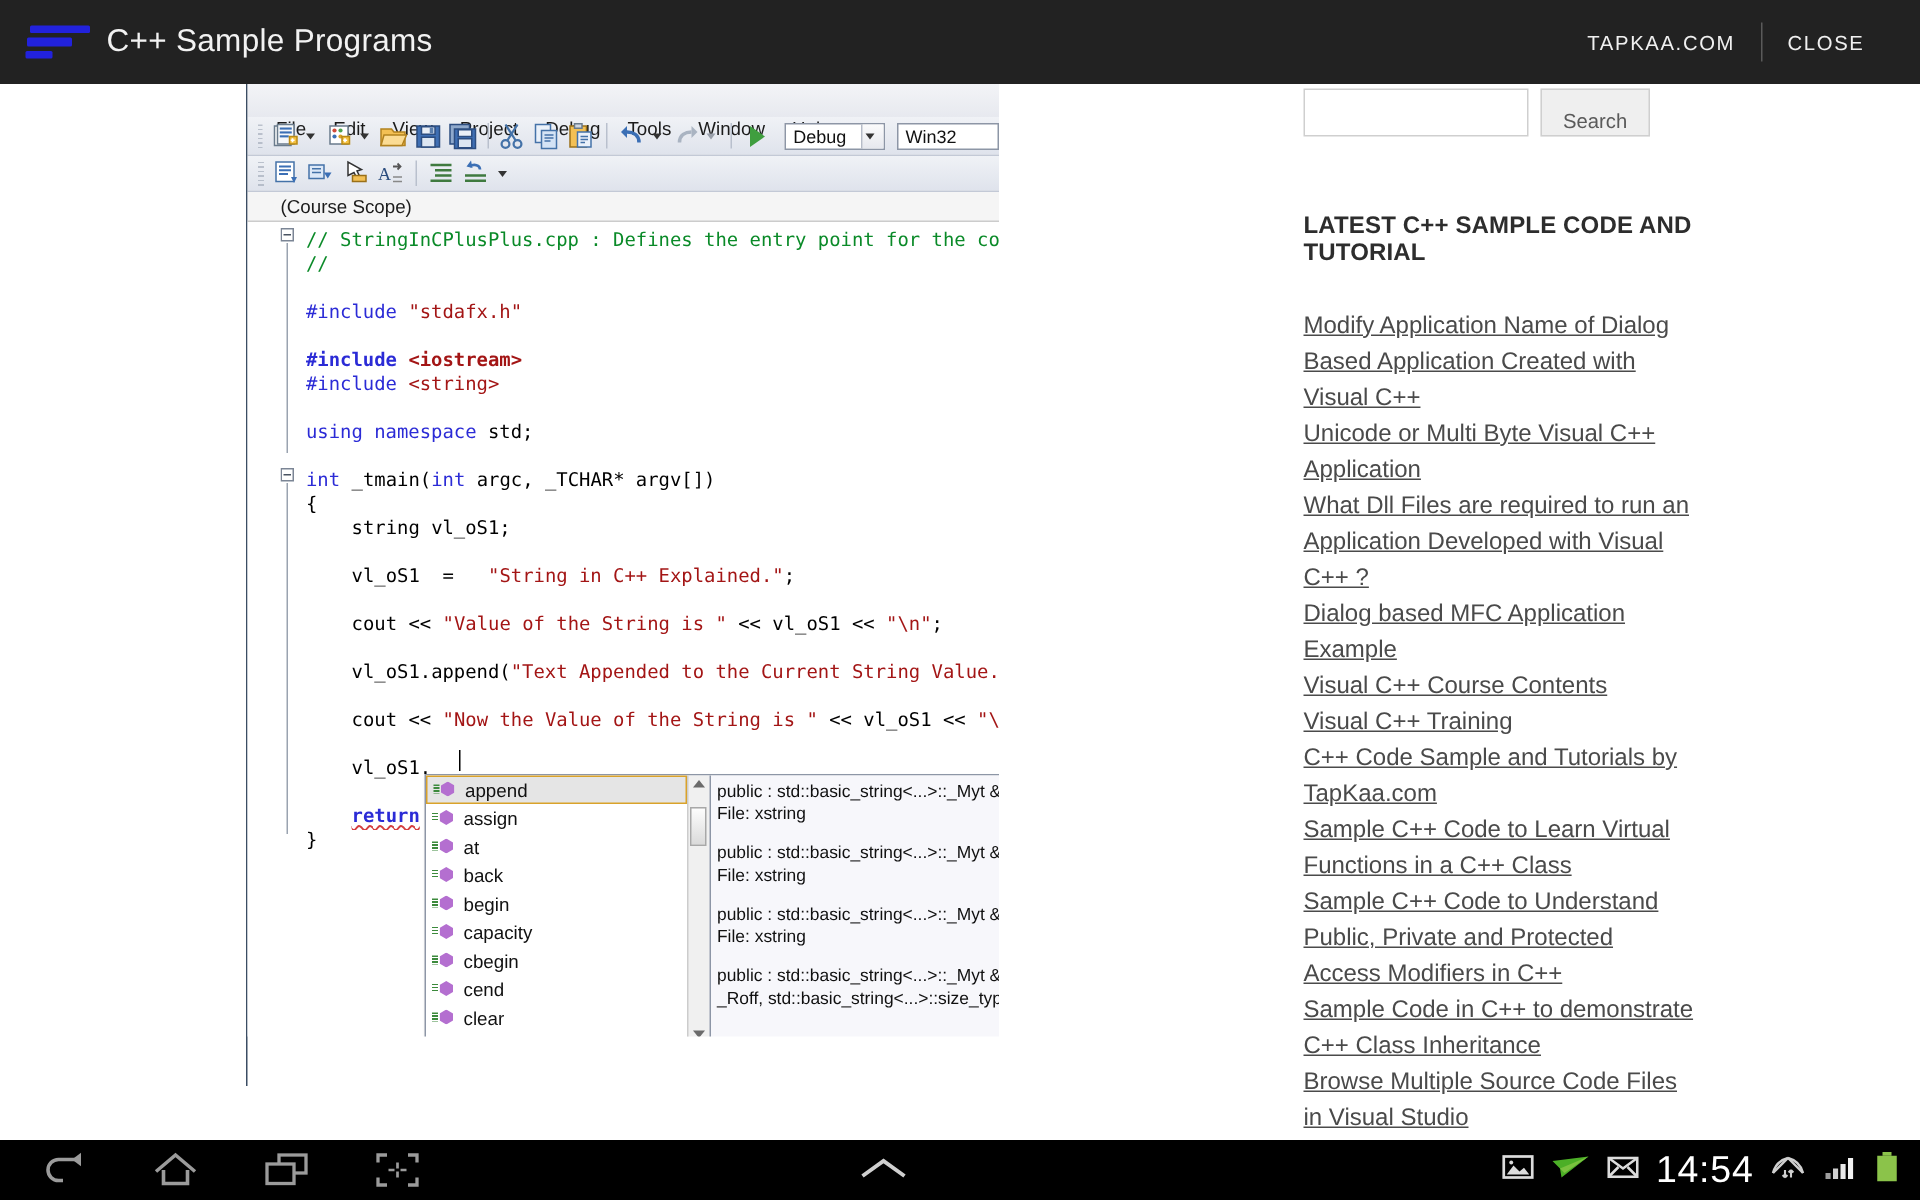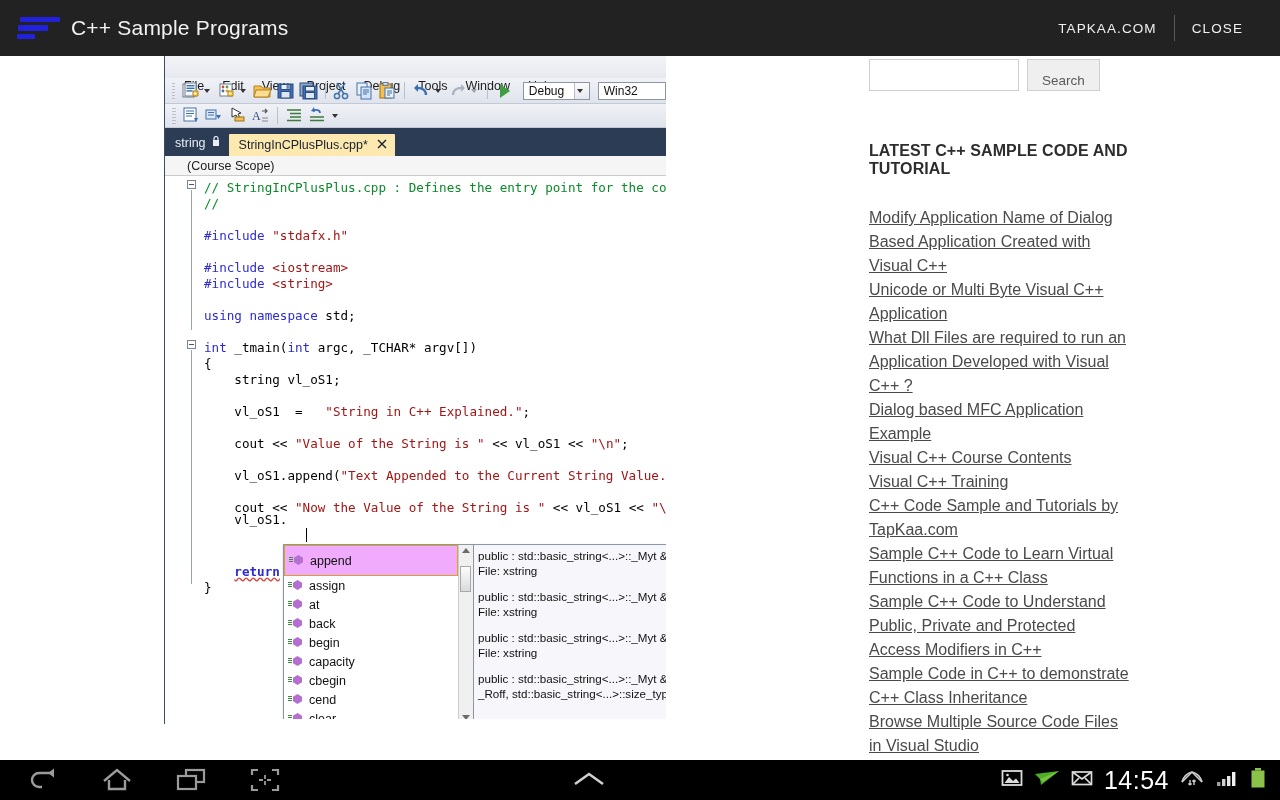--- a/index.html
+++ b/index.html
@@ -138,21 +138,21 @@
   
   #intelli {
     position:absolute; display:flex; border:1px solid #8d96a6; background:#fff;
     box-shadow: 0 1px 2px rgba(0,0,0,.18);
   }
   #il-list { width:174px; background:#fff; position:relative; }
   .il-row {
     height:19px; display:flex; align-items:center; gap:6px; padding-left:4px;
     font-size:12.5px; color:#111; font-family:"Liberation Sans",sans-serif;
   }
-  .il-row.sel { border:1px solid #d9a22a; background:#f0abfc; height:31px; }
+  .il-row.sel { border:1px solid #d9a22a; background:#e5e5e5; height:19px; }
   .il-ico { width:15px; height:13px; position:relative; flex:0 0 auto; }
   .il-ico .bars { position:absolute; left:0; top:3px; width:4px; height:6px;
     background:repeating-linear-gradient(to bottom,#3c8a3c 0 1px,transparent 1px 2px); }
   .il-ico .cube {
     position:absolute; left:5px; top:1px; width:9px; height:10px;
     background:#b46fd0; clip-path: polygon(50% 0,100% 27%,100% 73%,50% 100%,0 73%,0 27%);
     border:0;
   }
   #il-sb {
     width:15px; background:#f0f0f0; border-left:1px solid #ccc;
@@ -393,39 +393,20 @@
         <span class="tb-ico">
           <svg width="21" height="20" viewBox="0 0 21 20">
             <path d="M13 7c0-3-4-4-7-2" stroke="#3b6fb5" stroke-width="1.8" fill="none"></path>
             <path d="M7 1 L4 5 L8 6z" fill="#3b6fb5"></path>
             <path d="M3 11h14M3 14.5h14" stroke="#3f7a3f" stroke-width="1.6"></path>
           </svg>
         </span>
         <span class="caret" style="margin-left:2px"></span>
       </div>
 
-      <div id="vs-tabstrip">
-        <div id="tool-tab">
-          <span>string</span>
-          <span>
-            <svg width="10" height="11" viewBox="0 0 10 11">
-                <rect x="2" y="4" width="6" height="6" fill="#e8edf5"></rect>
-                <path d="M3 4V2.5a2 2 0 014 0V4" stroke="#e8edf5" fill="none" stroke-width="1.2"></path>
-              </svg>
-          </span>
-        </div>
-        <div id="doc-tab">
-          <span>StringInCPlusPlus.cpp*</span>
-          <span>
-            <svg width="10" height="10" viewBox="0 0 10 10">
-                <path d="M1 1 L9 9 M9 1 L1 9" stroke="#17202e" stroke-width="1.4"></path>
-              </svg>
-          </span>
-        </div>
-      </div>
 
       <div id="scope-bar">
         <span>(Course Scope)</span>
       </div>
 
       <div id="editor">
         <div id="indicator-margin"></div>
 
         <div class="chg green" style="top:60px;  height:78px;"></div>
         <div class="chg green" style="top:158px; height:174px;"></div>
@@ -436,38 +417,38 @@
         <div class="foldline" style="top:14px; height:140px;"></div>
         <div class="foldbox" style="left:0px; top:164px;"></div>
         <div class="foldline" style="top:174px; height:234px;"></div>
 
         <div id="code-lines">
             <div class="code-line" style="top: 4px;"><span class="cmt">// StringInCPlusPlus.cpp : Defines the entry point for the consol</span></div>
             <div class="code-line" style="top: 20px;"><span class="cmt">//</span></div>
             <div class="code-line" style="top: 36px;"></div>
             <div class="code-line" style="top: 52px;"><span class="pre">#include </span><span class="str">"stdafx.h"</span></div>
             <div class="code-line" style="top: 68px;"></div>
-            <div class="code-line" style="top: 84px;"><span class="pre">#include </span><span class="str">&lt;iostream&gt;</span></div>
+            <div class="code-line" style="top: 84px; font-weight: bold;"><span class="pre">#include </span><span class="str">&lt;iostream&gt;</span></div>
             <div class="code-line" style="top: 100px;"><span class="pre">#include </span><span class="str">&lt;string&gt;</span></div>
             <div class="code-line" style="top: 116px;"></div>
             <div class="code-line" style="top: 132px;"><span class="kw">using namespace </span><span class="plain">std;</span></div>
             <div class="code-line" style="top: 148px;"></div>
             <div class="code-line" style="top: 164px;"><span class="kw">int </span><span class="plain">_tmain(</span><span class="kw">int </span><span class="plain">argc, _TCHAR* argv[])</span></div>
             <div class="code-line" style="top: 180px;"><span class="plain">{</span></div>
             <div class="code-line" style="top: 196px;"><span>    </span><span class="plain">string vl_oS1;</span></div>
             <div class="code-line" style="top: 212px;"></div>
             <div class="code-line" style="top: 228px;"><span>    </span><span class="plain">vl_oS1  =   </span><span class="str">"String in C++ Explained."</span><span class="plain">;</span></div>
             <div class="code-line" style="top: 244px;"></div>
             <div class="code-line" style="top: 260px;"><span>    </span><span class="plain">cout &lt;&lt; </span><span class="str">"Value of the String is "</span><span class="plain"> &lt;&lt; vl_oS1 &lt;&lt; </span><span class="str">"\n"</span><span class="plain">;</span></div>
             <div class="code-line" style="top: 276px;"></div>
             <div class="code-line" style="top: 292px;"><span>    </span><span class="plain">vl_oS1.append(</span><span class="str">"Text Appended to the Current String Value."</span></div>
             <div class="code-line" style="top: 308px;"></div>
             <div class="code-line" style="top: 324px;"><span>    </span><span class="plain">cout &lt;&lt; </span><span class="str">"Now the Value of the String is "</span><span class="plain"> &lt;&lt; vl_oS1 &lt;&lt; </span><span class="str">"\n"</span></div>
             <div class="code-line" style="top: 340px;"></div>
-            <div class="code-line" style="top: 336px;"><span>    </span><span class="plain">vl_oS1.</span></div>
+            <div class="code-line" style="top: 356px;"><span>    </span><span class="plain">vl_oS1.</span></div>
             <div class="code-line" style="top: 372px;"></div>
             <div class="code-line" style="top: 388px;"><span>    </span><span class="kw sq">return</span></div>
             <div class="code-line" style="top: 404px;"><span class="plain">}</span></div>
           </div>
 
         <div id="caret-bar" style="left:119px; top:352px;"></div>
 
         <div id="intelli" style="left:96px; top:368px; width:391px; height:180px;">
           <div id="il-list">
               <div class="il-row sel">

